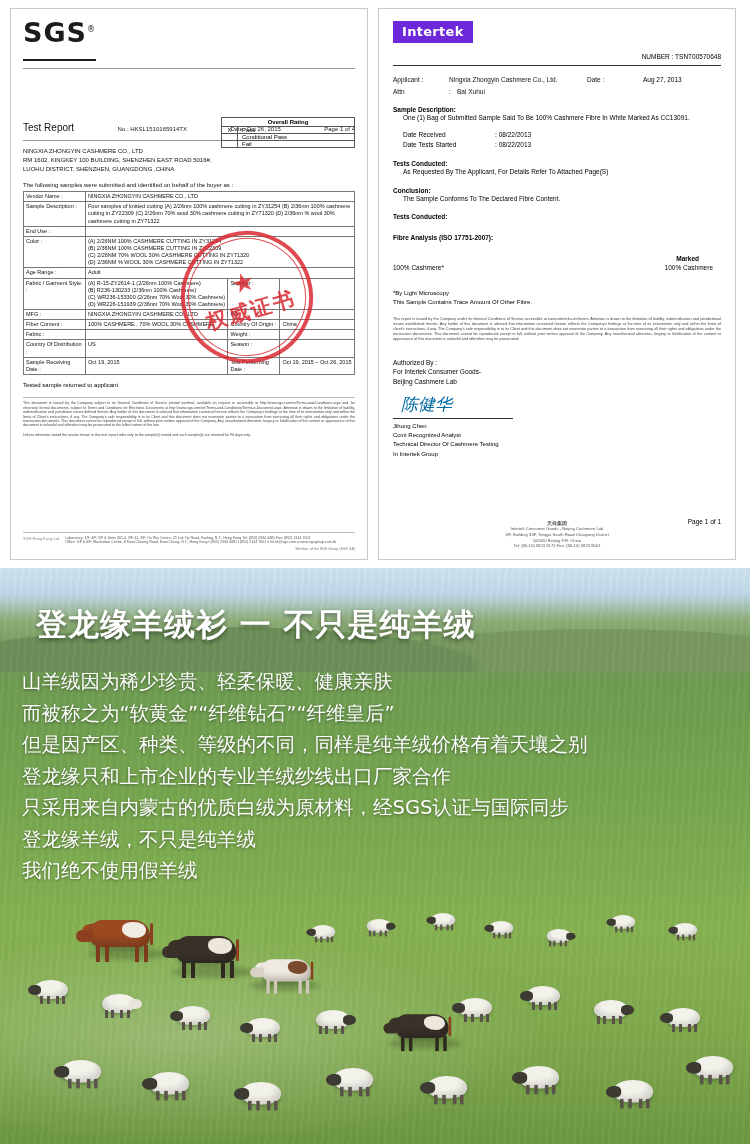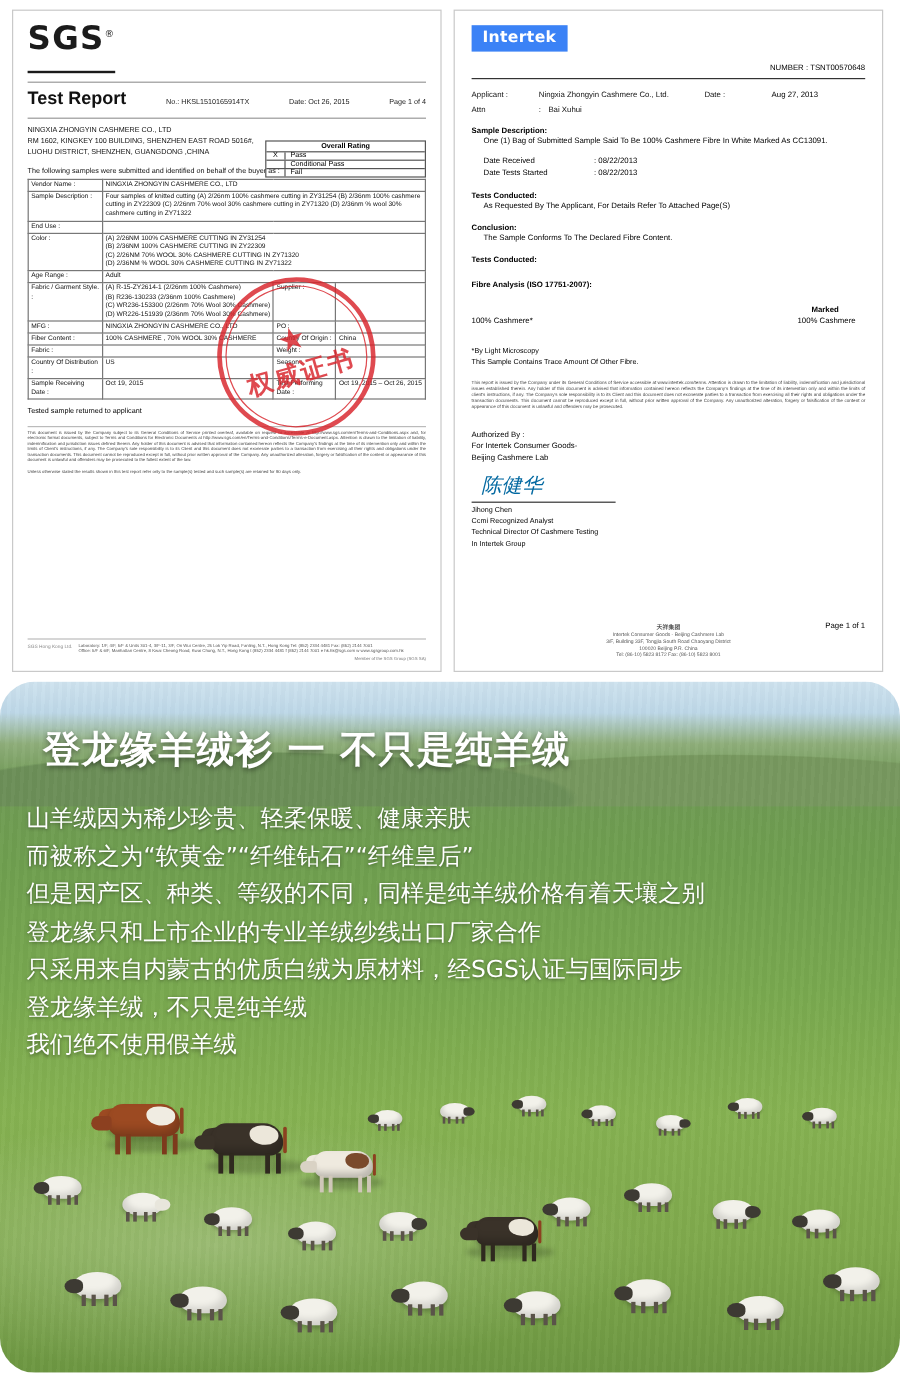--- a/index.html
+++ b/index.html
@@ -40,21 +40,21 @@
     letter-spacing: 1px;
     color: #1b1b1b;
     display: inline-block;
     border-bottom: 2px solid #1b1b1b;
     padding-bottom: 13px;
     line-height: 1;
   }
   .sgs-logo .tm { font-size: 8px; vertical-align: super; font-weight: normal; }
   .rule-thin { border-top: 1px solid #999; margin: 7px 0 5px; }
   .row-flex { display: flex; justify-content: space-between; align-items: baseline; }
-  .tr-title { font-size: 15px; font-weight: bold; color: #111; }
+  .tr-title { font-size: 10px; font-weight: normal; color: #111; margin-top: 48px; }
   .tiny { font-size: 6px; color: #222; line-height: 1.35; }
   .addr { font-size: 6px; color: #111; line-height: 1.5; margin-top: 6px; }
   .subm { font-size: 6px; color: #111; margin: 8px 0 3px; }
 
   
   .rating {
     position: absolute; right: 12px; top: 108px;
     width: 134px; border: 1px solid #555; font-size: 6px;
   }
   .rating .hd { text-align: center; border-bottom: 1px solid #555; padding: 1px 0; font-weight: bold; }
@@ -94,21 +94,21 @@
   }
   .stamp .inner {
     width: 118px; height: 118px; border-radius: 50%; border: 1px solid #d8232a;
     display: flex; flex-direction: column; align-items: center; justify-content: center;
   }
   .stamp .star { font-size: 26px; line-height: 1; margin-bottom: 2px; }
   .stamp .txt { font-family: "DejaVu Sans", sans-serif; font-size: 21px; font-weight: bold; letter-spacing: 2px; }
 
   
   .itk-logo {
-    display: inline-block; background: #3b82f6; color: #fff;
+    display: inline-block; background: #6d28d9; color: #fff;
     font-family: "DejaVu Sans", sans-serif; font-weight: bold;
     font-size: 13px; padding: 3px 9px 4px; letter-spacing: .3px;
   }
   .num-line { font-size: 6.5px; text-align: right; margin-top: 10px; }
   .itk-rule { border-top: 1px solid #333; margin: 5px 0 8px; }
   .kv { display: flex; font-size: 6.5px; line-height: 1.8; }
   .kv .k { width: 56px; color: #111; }
   .kv .c { width: 8px; }
   .kv .v { flex: 1; color: #111; }
   .sec-h { font-size: 6.5px; font-weight: bold; margin-top: 9px; }
@@ -135,21 +135,20 @@
   
   .grass {
     position: relative; width: 750px; height: 576px; overflow: hidden;
     background:
       radial-gradient(ellipse 520px 150px at 180px 470px, rgba(255,255,255,.22), rgba(255,255,255,0) 70%),
       linear-gradient(to bottom,
         #cfe3ef 0px, #bed8e8 26px,
         #8fae7a 52px, #6f9a55 84px,
         #6f9f4f 150px, #79a94f 260px,
         #86b252 360px, #7fa94c 470px, #6d9742 576px);
-    border-radius: 29px;
   }
   .grass::before {
     
     content: ""; position: absolute; left: -40px; top: 34px; width: 840px; height: 70px;
     background: radial-gradient(ellipse 440px 64px at 250px 64px, #6c8f58 0 60%, rgba(108,143,88,0) 62%),
                 radial-gradient(ellipse 400px 54px at 640px 60px, #77985f 0 60%, rgba(119,152,95,0) 62%);
   }
   .grass::after {
     
     content: ""; position: absolute; inset: 0;

